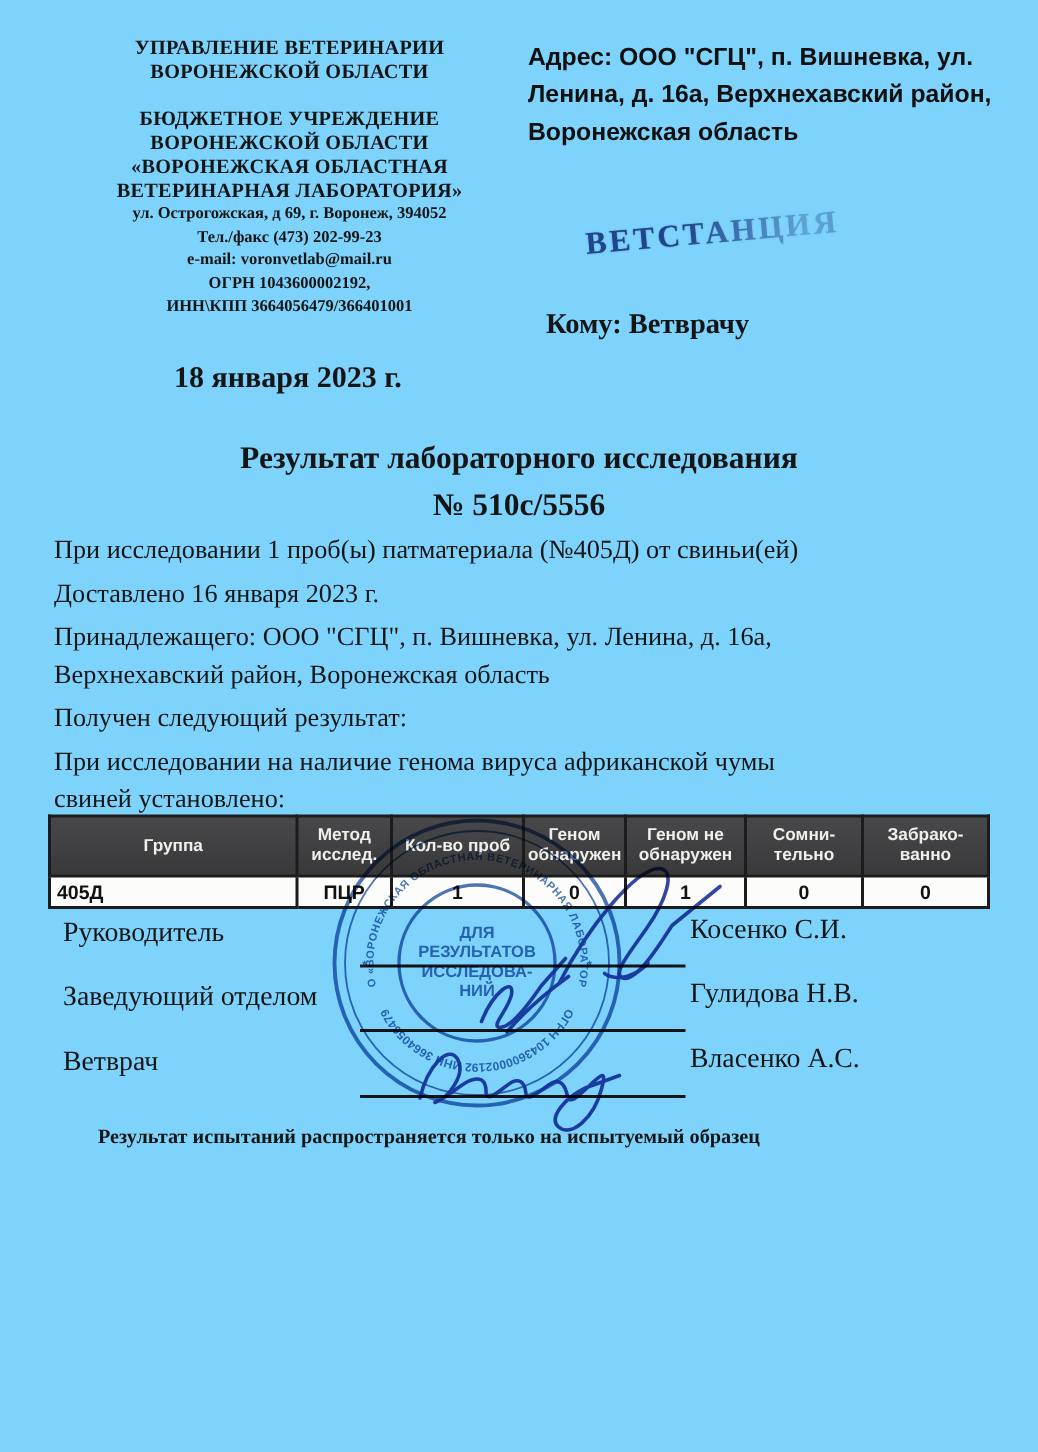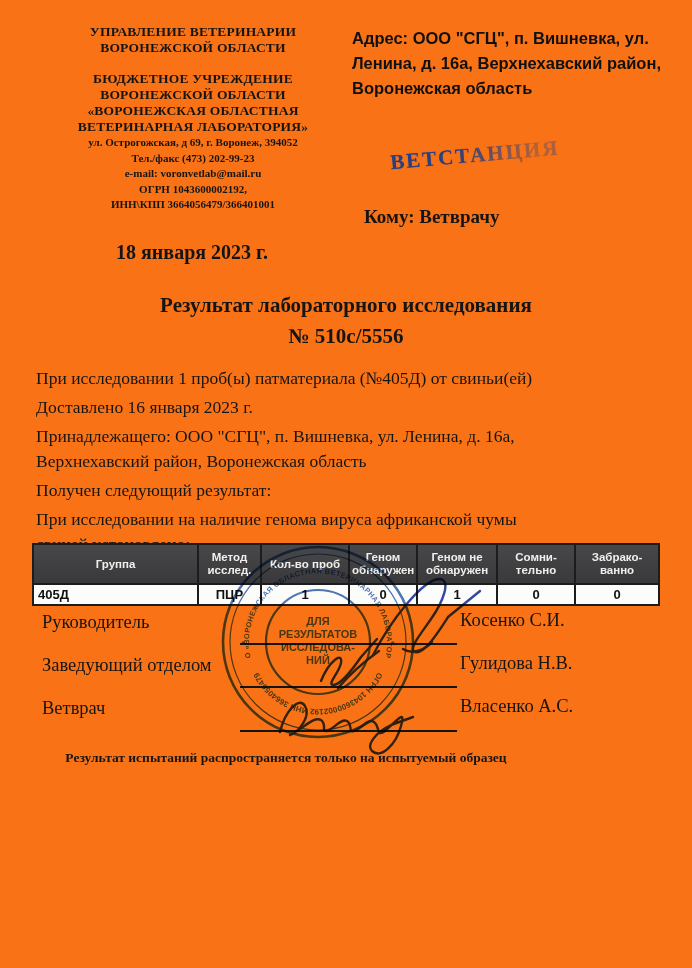--- a/index.html
+++ b/index.html
@@ -1,19 +1,19 @@
 <!DOCTYPE html>
 <html><head>
 <meta charset="utf-8">
 <style>
   * { margin:0; padding:0; box-sizing:border-box; }
   html,body { background:#ffffff; }
   .page {
     position:relative; width:692px; height:968px; margin:0 auto;
-    background:#f97316; overflow:hidden;
+    background:#7dd3fc; overflow:hidden;
     font-family:"Liberation Serif", serif; color:#151515;
   }
 
   
   .sender { position:absolute; left:40px; top:24px; width:306px; text-align:center; font-weight:bold; }
   .sender .auth-line { font-size:13.5px; line-height:16px; letter-spacing:.2px; }
   .sender .gap { height:15px; }
   .sender .inst-line { font-size:13.5px; line-height:16px; letter-spacing:.2px; }
   .sender .contact-line { font-size:11px; line-height:15.5px; }
 
@@ -37,21 +37,21 @@
 
   .date-line { position:absolute; left:104px; top:241px; font-weight:bold; font-size:20px;margin-left:12px; }
 
   
   .title { position:absolute; left:0; top:290px; width:692px; text-align:center; font-weight:bold; font-size:21px; line-height:31px; }
 
   
   .body-text { position:absolute; left:36px; top:354px; width:640px; font-size:17.5px; }
   .body-text .line { line-height:25px; }
   .body-text .para-start { margin-top:4px; }
-  .body-text .line:first-child { margin-top:12px; }
+  .body-text .line:first-child { margin-top:0; }
 
   
   table.lab-table {
     position:absolute; left:32px; top:543px; width:626px;
     border-collapse:collapse; table-layout:fixed;
     font-family:"Liberation Sans", sans-serif;
   }
   table.lab-table th, table.lab-table td { border:2px solid #1c1c1c; }
   table.lab-table th {
     background:linear-gradient(180deg,#48484a,#39393b);

